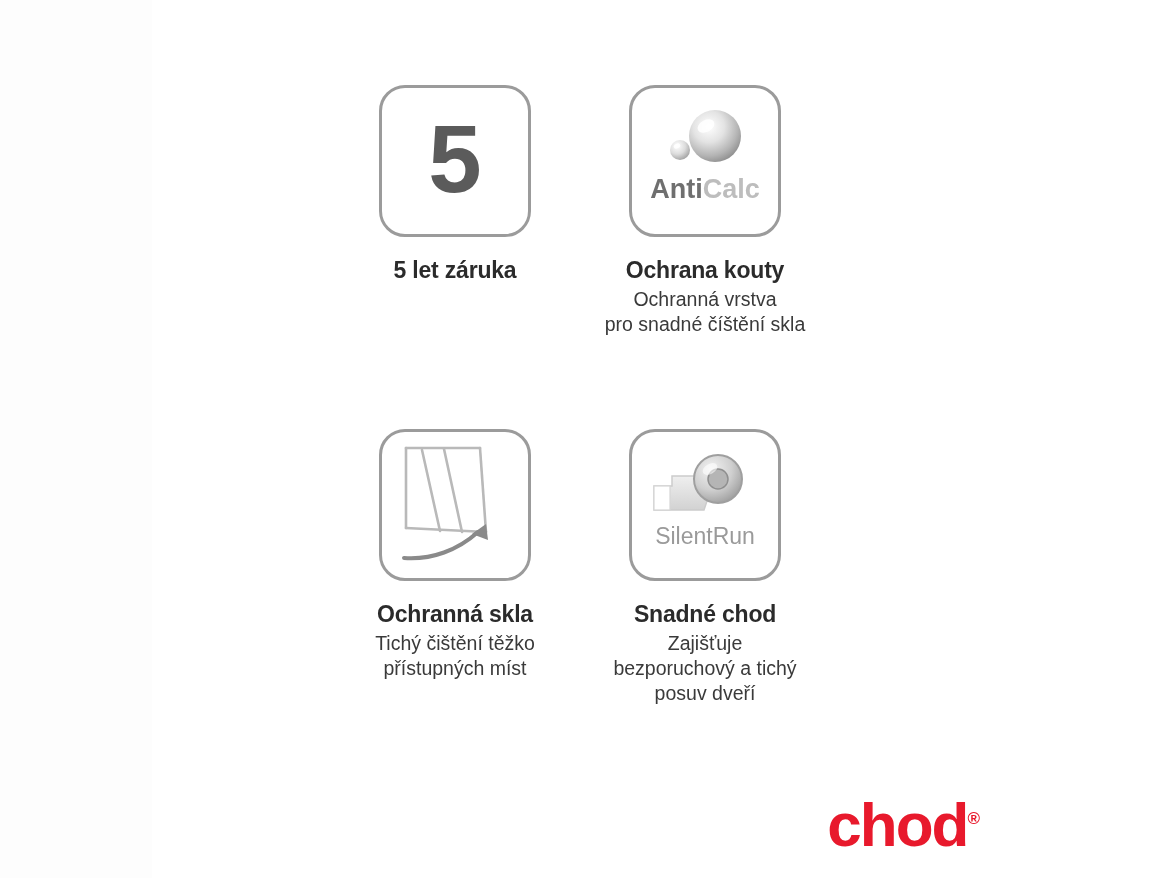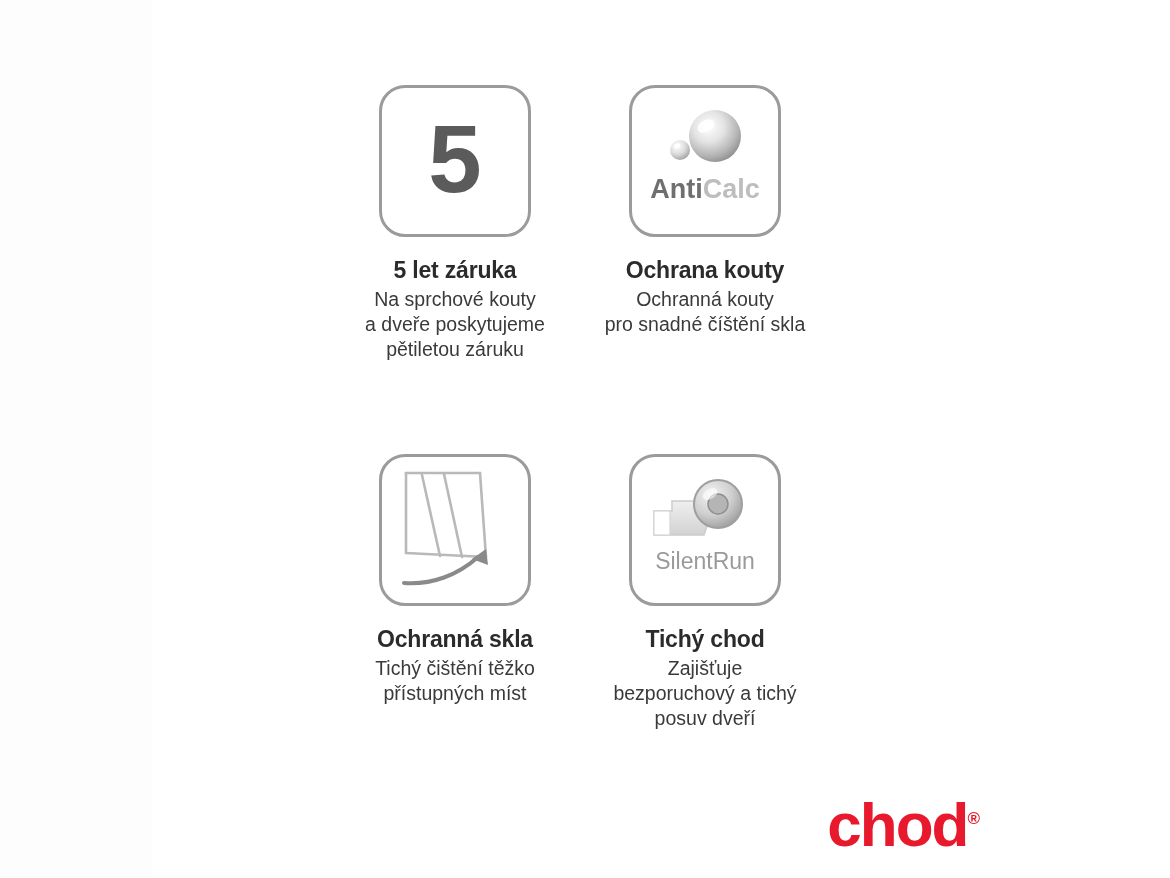--- a/index.html
+++ b/index.html
@@ -100,23 +100,20 @@
 
     <div class="row">
 
       <div class="feature">
         <div class="icon-box">
           <svg width="146" height="146" viewBox="0 0 146 146" aria-hidden="true">
             <text x="73" y="104" text-anchor="middle" font-family="Liberation Sans, sans-serif" font-size="96" font-weight="bold" fill="#5b5b5b">5</text>
           </svg>
         </div>
         <div class="f-title">5 let záruka</div>
-        <div class="f-desc">Na sprchové kouty
-a dveře poskytujeme
-pětiletou záruku</div>
       </div>
 
       <div class="feature">
         <div class="icon-box">
           <svg width="146" height="146" viewBox="0 0 146 146" aria-hidden="true">
             <defs>
               <radialGradient id="dropBig" cx="38%" cy="32%" r="72%">
                 <stop offset="0%" stop-color="#ffffff"></stop>
                 <stop offset="42%" stop-color="#e3e3e3"></stop>
                 <stop offset="78%" stop-color="#b4b4b4"></stop>
@@ -129,21 +126,21 @@
               </radialGradient>
             </defs>
             <circle cx="83" cy="48" r="26" fill="url(#dropBig)"></circle>
             <ellipse cx="74" cy="38" rx="9" ry="6" fill="#ffffff" opacity="0.85" transform="rotate(-28 74 38)"></ellipse>
             <circle cx="48" cy="62" r="10" fill="url(#dropSmall)"></circle>
             <ellipse cx="45" cy="58" rx="3.4" ry="2.4" fill="#ffffff" opacity="0.9" transform="rotate(-28 45 58)"></ellipse>
             <text x="73" y="110" text-anchor="middle" font-family="Liberation Sans, sans-serif" font-size="27" font-weight="bold" fill="#6f6f6f">Anti<tspan fill="#bdbdbd">Calc</tspan></text>
           </svg>
         </div>
         <div class="f-title">Ochrana kouty</div>
-        <div class="f-desc">Ochranná kouty
+        <div class="f-desc">Ochranná vrstva
 pro snadné číštění skla</div>
       </div>
     </div>
 
     <div class="row second">
 
       <div class="feature">
         <div class="icon-box">
           <svg width="146" height="146" viewBox="0 0 146 146" aria-hidden="true">
 
@@ -184,21 +181,21 @@
 
             <path d="M22 54 L22 78 L72 78 L78 60 L72 44 L40 44 L40 54 Z" fill="url(#barG)" stroke="#cccccc" stroke-width="1.5"></path>
             <rect x="22" y="54" width="16" height="24" fill="#ffffff" stroke="#d6d6d6" stroke-width="1.2"></rect>
 
             <circle cx="86" cy="47" r="24" fill="url(#wheelG)" stroke="#9f9f9f" stroke-width="2"></circle>
             <circle cx="86" cy="47" r="10" fill="#b5b5b5" stroke="#8f8f8f" stroke-width="1.5"></circle>
             <ellipse cx="78" cy="37" rx="8" ry="5" fill="#ffffff" opacity="0.6" transform="rotate(-30 78 37)"></ellipse>
             <text x="73" y="112" text-anchor="middle" font-family="Liberation Sans, sans-serif" font-size="23" fill="#9a9a9a">SilentRun</text>
           </svg>
         </div>
-        <div class="f-title">Tichý chod</div>
+        <div class="f-title">Snadné chod</div>
         <div class="f-desc">Zajišťuje
 bezporuchový a tichý
 posuv dveří</div>
       </div>
     </div>
   </div>
 
   <div class="logo"><span>chod</span><sup>®</sup></div>
 </div>
 

